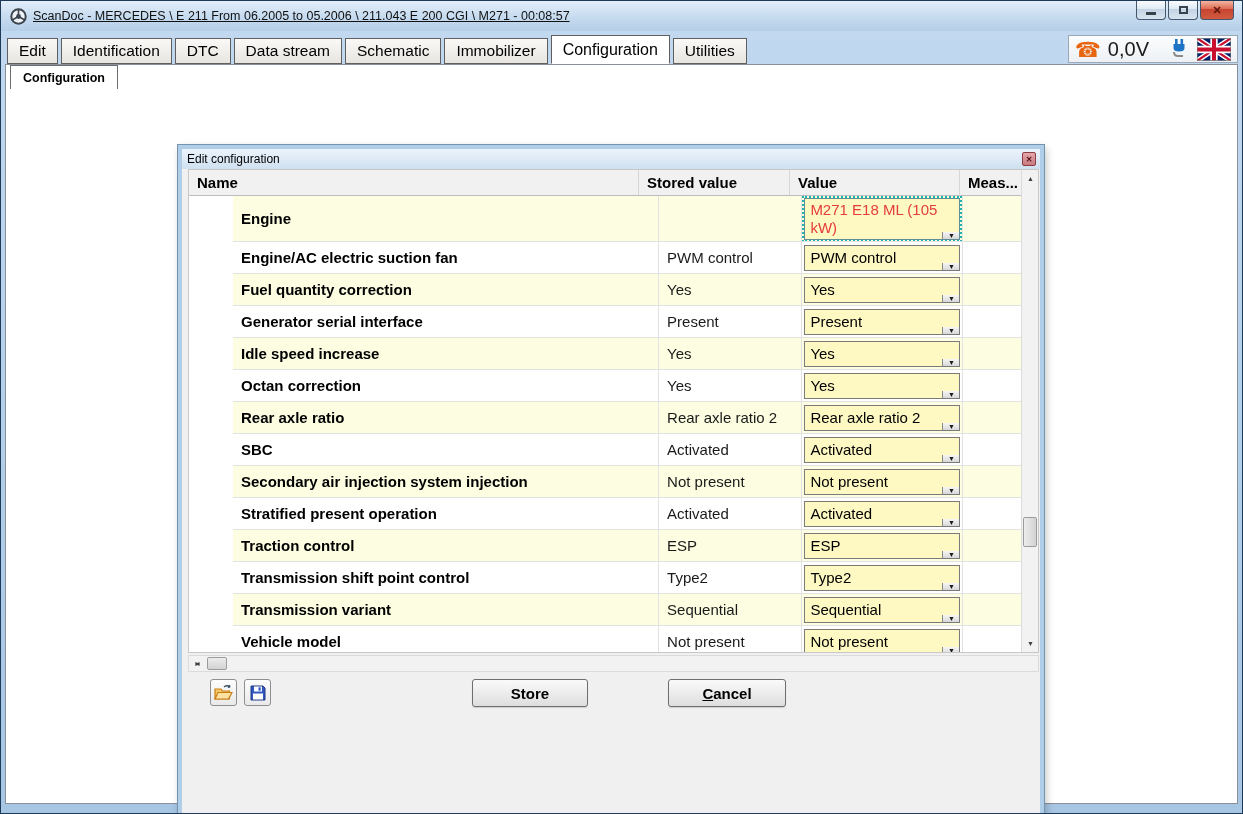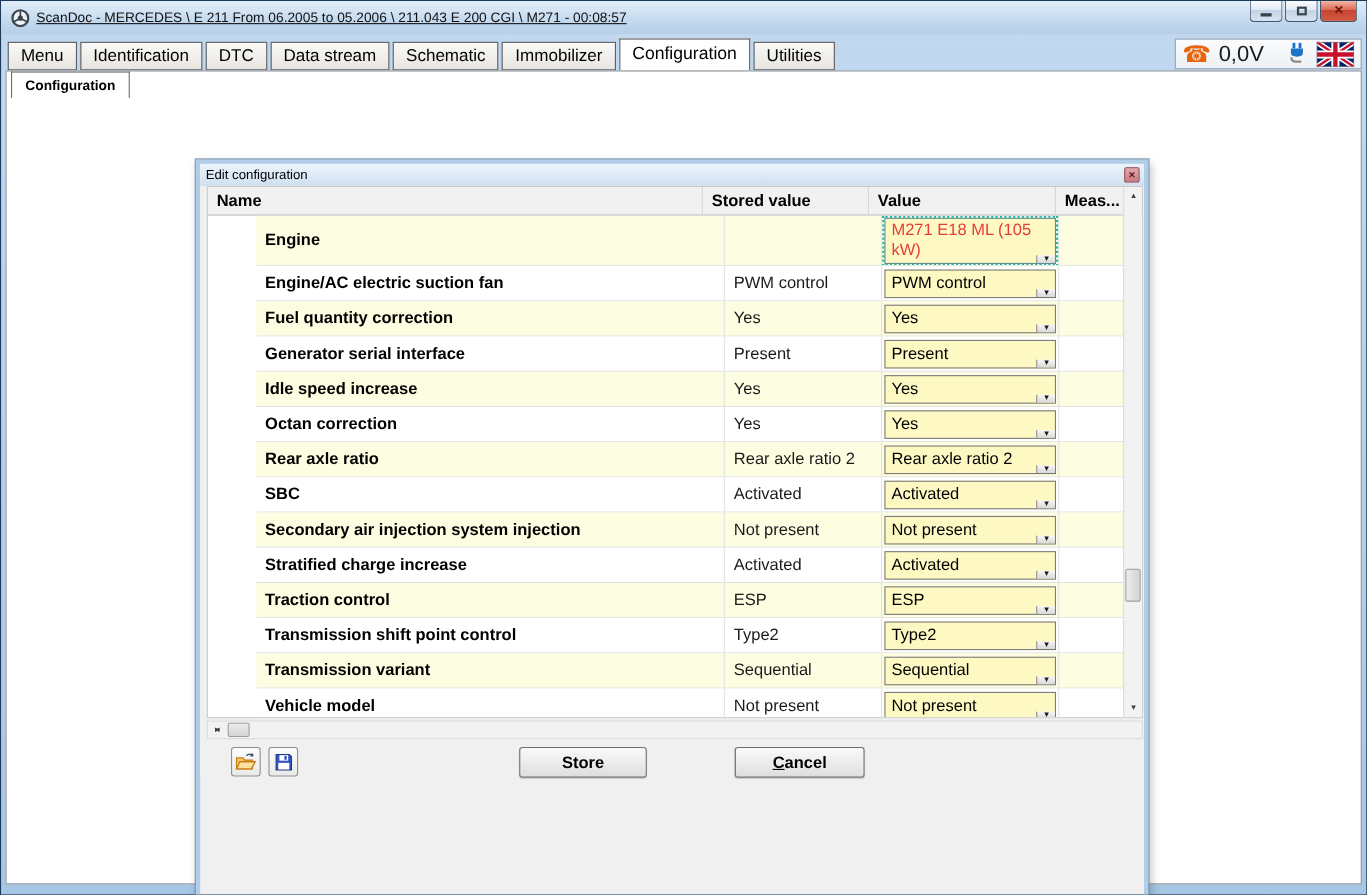--- a/index.html
+++ b/index.html
@@ -181,21 +181,21 @@
         </div>
       <div class="win-btn close">
           <span class="glyph-close">✕</span>
         </div>
     </div>
   </div>
 
   <div class="tabbar">
     <div class="tabs" id="menu-tabs">
         <div class="tab">
-    <span class="tab-label">Menu</span>
+    <span class="tab-label">Edit</span>
   </div>
         <div class="tab">
     <span class="tab-label">Identification</span>
   </div>
         <div class="tab">
     <span class="tab-label">DTC</span>
   </div>
         <div class="tab">
     <span class="tab-label">Data stream</span>
   </div>
@@ -345,21 +345,21 @@
     <div class="cell stored">Not present</div>
     <div class="cell value">
       <div class="dropdown">
         <span class="dd-text">Not present</span>
         <span class="dd-btn">▼</span>
       </div>
     </div>
     <div class="cell meas"></div>
   </div>
               <div class="trow">
-    <div class="cell name">Stratified charge increase</div>
+    <div class="cell name">Stratified present operation</div>
     <div class="cell stored">Activated</div>
     <div class="cell value">
       <div class="dropdown">
         <span class="dd-text">Activated</span>
         <span class="dd-btn">▼</span>
       </div>
     </div>
     <div class="cell meas"></div>
   </div>
               <div class="trow alt">

